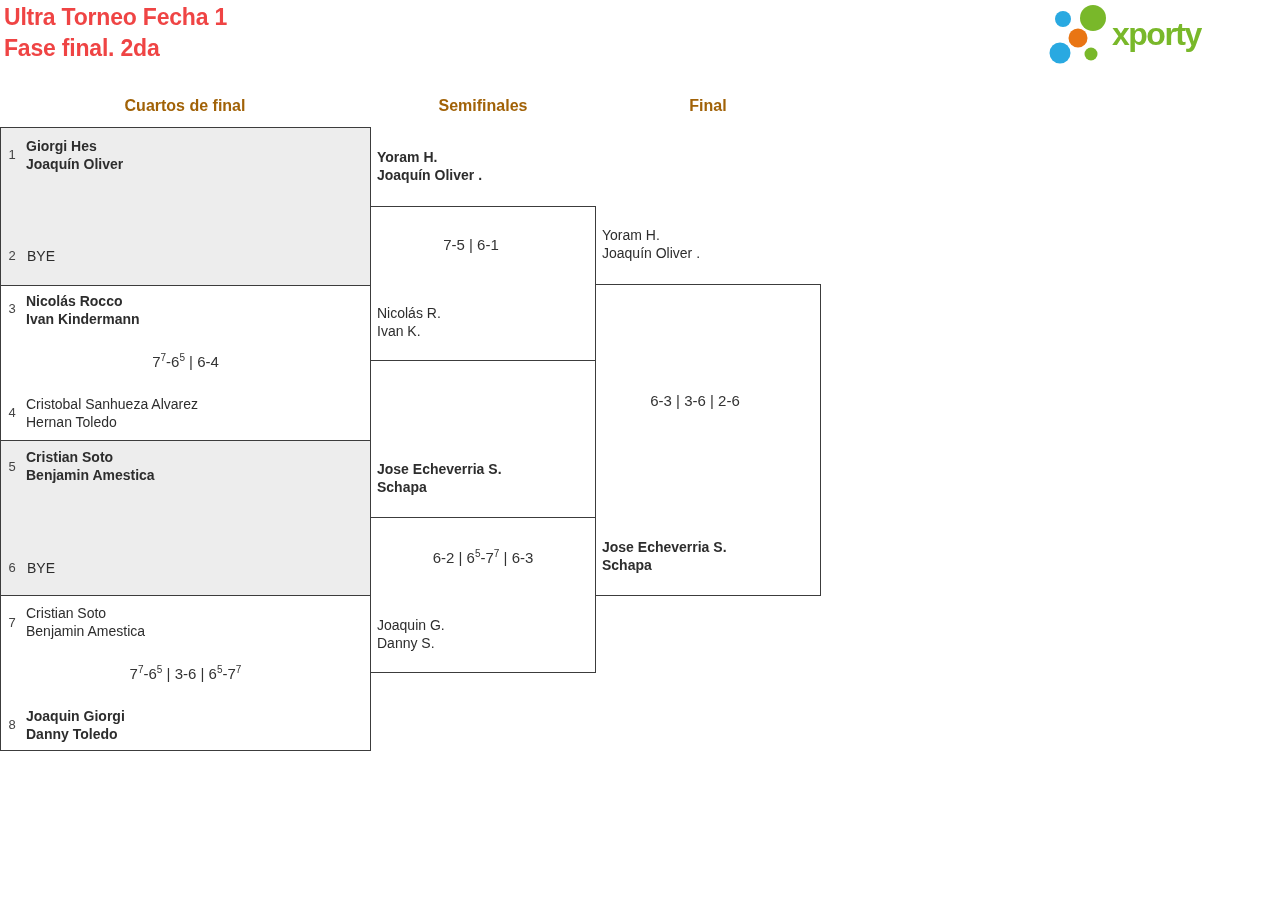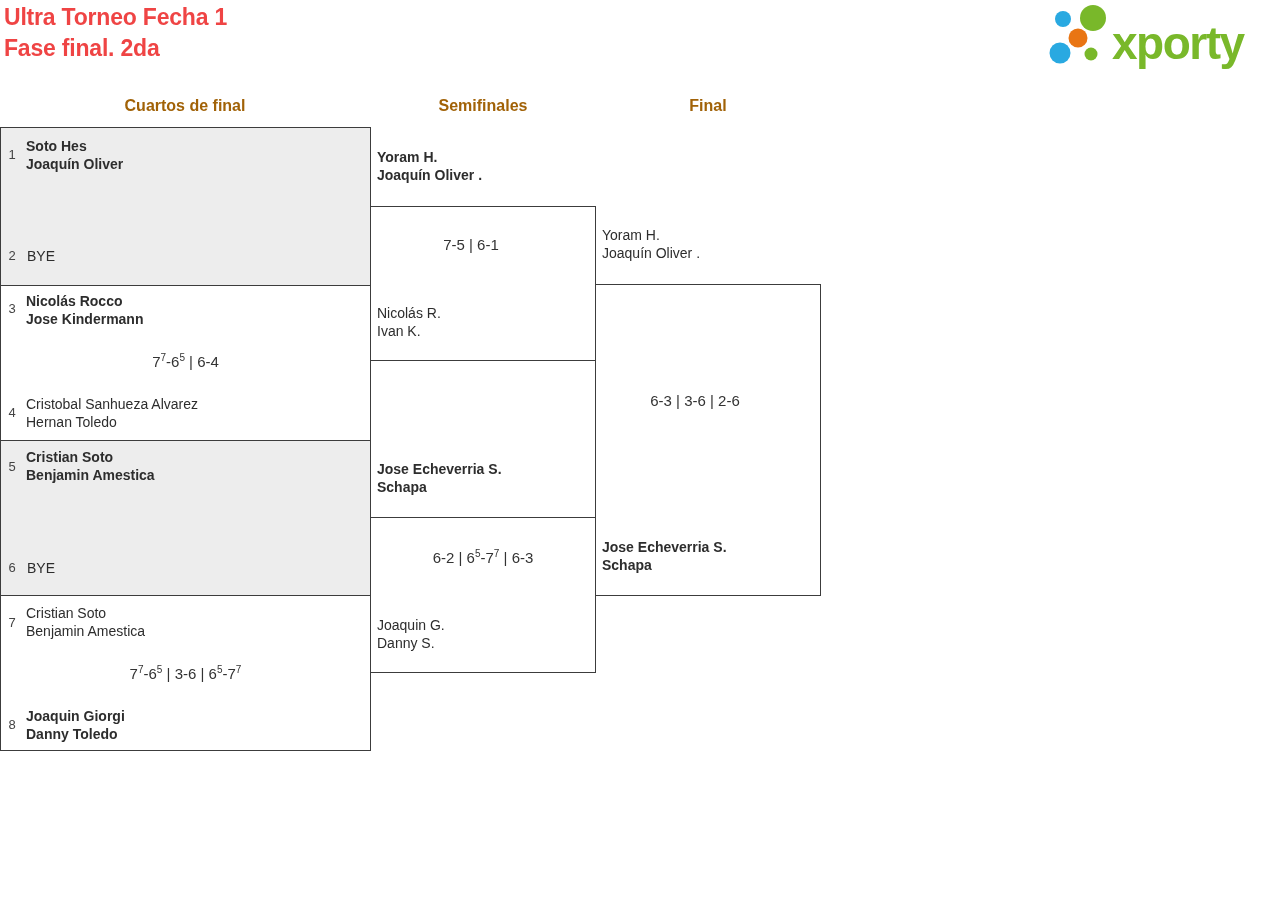--- a/index.html
+++ b/index.html
@@ -28,22 +28,22 @@
     left: 1040px; top: 2px;
     width: 238px; height: 66px;
     cursor: pointer;
   }
   .logo-dots { position: absolute; left: 3px; top: 2px; }
   .dot-blue   { fill: var(--logo-blue, #29a9e1); }
   .dot-green  { fill: var(--logo-green, #79b82a); }
   .dot-orange { fill: var(--logo-orange, #e97513); }
   .logo-text {
     position: absolute;
-    left: 72px; top: 15px;
-    font-size: 46px;
+    left: 72px; top: 6px;
+    font-size: 32px;
     line-height: 52px;
     font-weight: 700;
     letter-spacing: -1.5px;
     color: var(--logo-green, #79b82a);
   }
 
   
   .round-header {
     position: absolute;
     top: 97px;
@@ -123,33 +123,33 @@
   <div class="box fill" style="left:0; top:440px; width:371px; height:156px;"></div>
   <div class="box" style="left:0; top:595px; width:371px; height:156px;"></div>
 
   <div class="box" style="left:370px; top:206px; width:226px; height:155px;"></div>
   <div class="box" style="left:370px; top:517px; width:226px; height:156px;"></div>
 
   <div class="box" style="left:595px; top:284px; width:226px; height:312px;"></div>
 
   <div class="seed" style="top:146px;">1</div>
   <div class="team winner" style="left:26px; top:137px;">
-    <div>Soto Hes</div>
+    <div>Giorgi Hes</div>
     <div>Joaquín Oliver</div>
   </div>
   <div class="seed" style="top:247px;">2</div>
   <div class="team" style="left:27px; top:247px;">
     <div>BYE</div>
     <div></div>
   </div>
 
   <div class="seed" style="top:300px;">3</div>
   <div class="team winner" style="left:26px; top:292px;">
     <div>Nicolás Rocco</div>
-    <div>Jose Kindermann</div>
+    <div>Ivan Kindermann</div>
   </div>
   <div class="score" style="left:0; top:353px; width:371px;">7<sup>7</sup>-6<sup>5</sup> | 6-4</div>
   <div class="seed" style="top:404px;">4</div>
   <div class="team" style="left:26px; top:395px;">
     <div>Cristobal Sanhueza Alvarez</div>
     <div>Hernan Toledo</div>
   </div>
 
   <div class="seed" style="top:458px;">5</div>
   <div class="team winner" style="left:26px; top:448px;">

